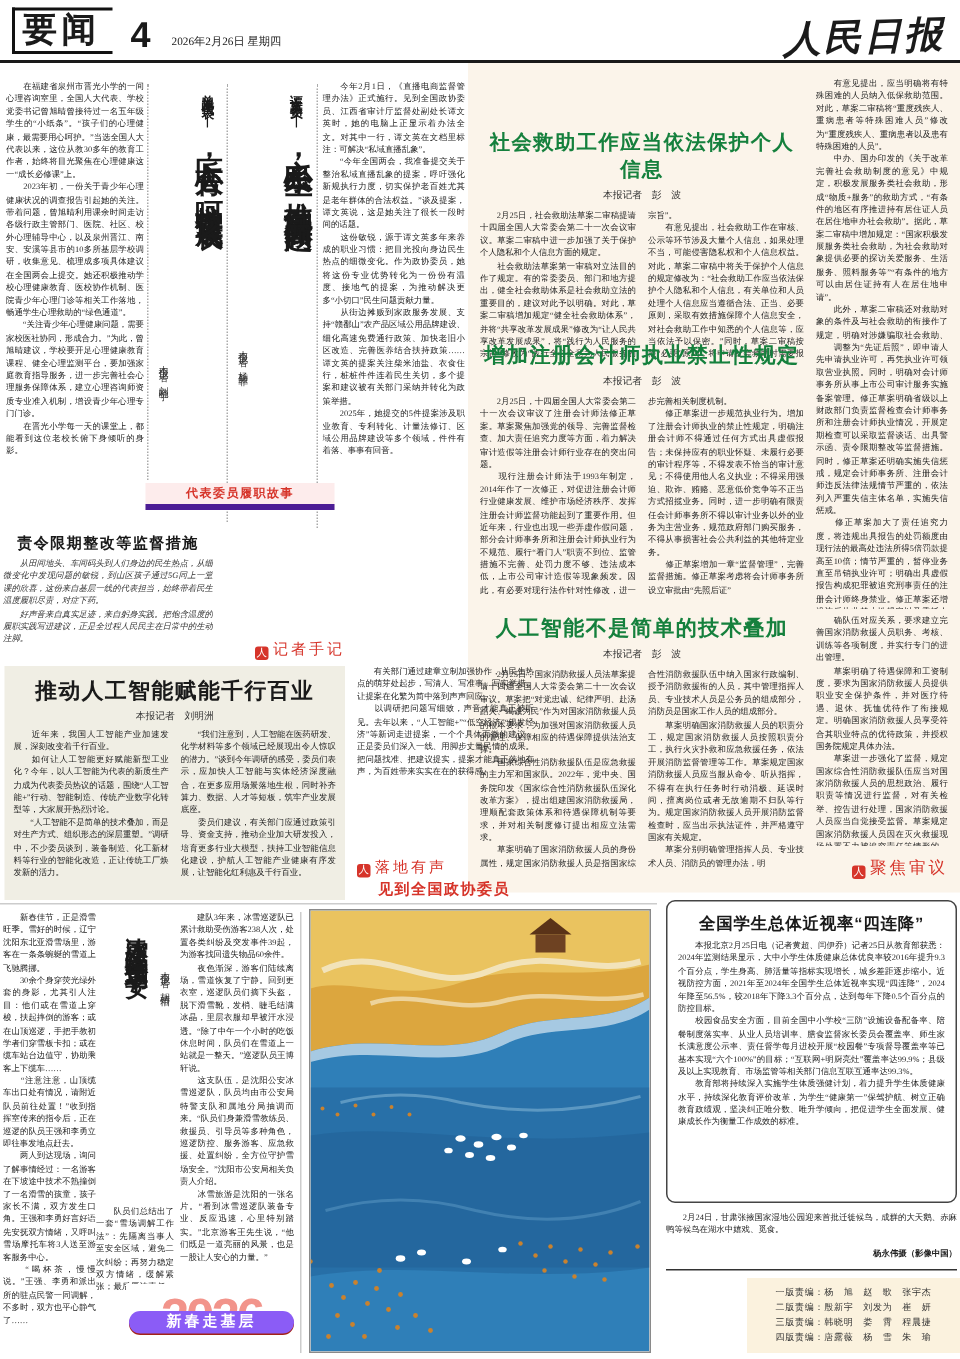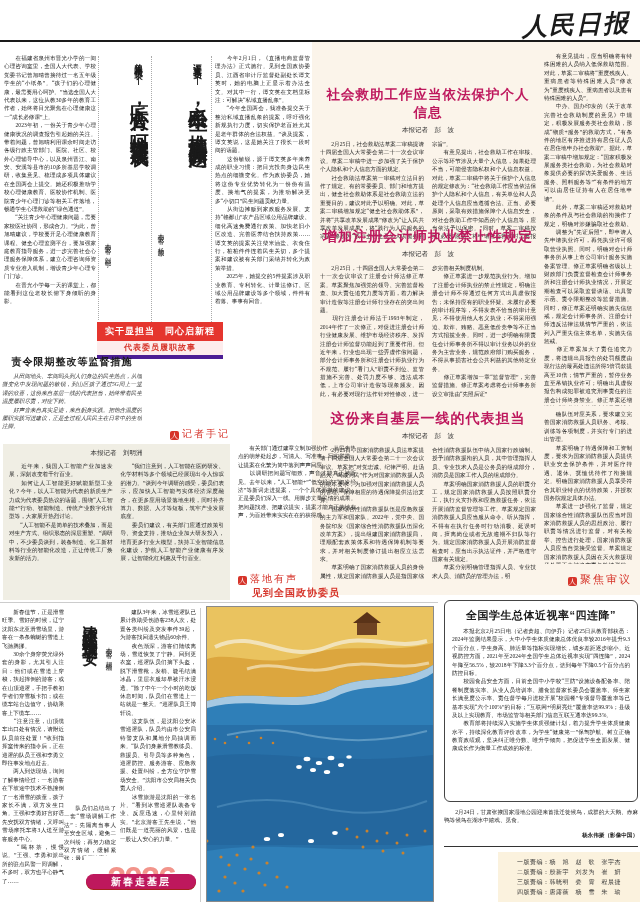--- a/index.html
+++ b/index.html
@@ -29,21 +29,21 @@
            letter-spacing:2px;margin-left:6px;}
   .vhead{font-size:18.5px;font-weight:bold;font-family:"Liberation Sans",sans-serif;
          letter-spacing:2px;line-height:1.25;}
   .vbyline{writing-mode:vertical-rl;font-size:6.5px;letter-spacing:1.5px;color:#333;}
   
   .law-block{left:312px;top:42px;width:328px;height:553px;background:#fbf4ea;}
   .law-art{display:flex;gap:8px;padding:0 8px;box-sizing:border-box;}
   .law-main{flex:1;min-width:0;}
   .law-side{width:88px;}
   .law-h{font-family:"Liberation Sans",sans-serif;font-weight:bold;text-align:center;
-         font-size:14px;letter-spacing:1px;margin:0 0 4px 0;color:#be185d;}
+         font-size:14px;letter-spacing:1px;margin:0 0 4px 0;color:#15803d;}
   .law-byline{text-align:center;font-size:6.5px;color:#333;margin-bottom:5px;}
   .twocol{columns:2;column-gap:8px;}
   
   .pd-icon{display:inline-block;width:9px;height:9px;background:#d6342a;color:#fff;
            font-size:7px;line-height:9px;text-align:center;border-radius:2px;
            font-family:"Liberation Sans",sans-serif;margin-right:3px;vertical-align:-1px;}
   .badge{font-family:"Liberation Sans",sans-serif;font-weight:normal;color:#d6342a;
          font-size:10px;letter-spacing:2px;}
   .badge-sub{font-family:"Liberation Sans",sans-serif;font-weight:bold;color:#d6342a;
              font-size:10px;letter-spacing:1px;margin-left:14px;}
@@ -72,32 +72,37 @@
   .caption{left:444px;top:808px;width:194px;height:34px;}
   .credit{text-align:right;font-size:5.6px;color:#222;margin-top:2px;font-weight:bold;}
   .cap-rule{left:444px;top:846px;width:194px;height:1px;background:#333;}
   .editors{left:498px;top:852px;width:142px;height:50px;background:#fbf2de;
            box-sizing:border-box;padding:6px 4px;text-align:center;}
   .editors div{font-size:6px;line-height:1.65;color:#333;letter-spacing:0.5px;}
   
   .ny-logo{left:84px;top:856px;width:114px;height:50px;background:#fff;text-align:center;}
   .ny-year{font-family:"Liberation Sans",sans-serif;font-weight:bold;font-size:34px;
            line-height:44px;color:#f2948b;letter-spacing:-2px;}
-  .ny-ribbon{position:absolute;left:2px;top:18px;width:110px;height:15px;background:#be185d;
+  .ny-ribbon{position:absolute;left:2px;top:18px;width:110px;height:15px;background:#8b5cf6;
              border-radius:8px;color:#fff;font-family:"Liberation Sans",sans-serif;
              font-weight:bold;font-size:10px;line-height:15px;letter-spacing:2px;
              box-shadow:0 1px 0 #a32218;}
   .photo-frame{left:206px;top:606px;width:228px;height:296px;border:1px solid #8a8a8a;
                box-sizing:border-box;overflow:hidden;}
 </style>
 </head>
 <body>
 
 <div class="page">
 
+  <div class="abs brand">
+    <span class="brand-box">要闻</span>
+    <span class="page-num">4</span>
+    <span class="edition-date">2026年2月26日 星期四</span>
+  </div>
   <div class="abs masthead">人民日报</div>
   <div class="abs head-rule"></div>
 
   <div class="abs bodytext" style="left:4px;top:54px;width:92px;height:270px;">　　在福建省泉州市晋光小学的一间心理咨询室里，全国人大代表、学校党委书记曾旭晴曾接待过一名五年级学生的“小纸条”。“孩子们的心理健康，最需要用心呵护。”当选全国人大代表以来，这位从教30多年的教育工作者，始终将目光聚焦在心理健康这一“成长必修课”上。
 　　2023年初，一份关于青少年心理健康状况的调查报告引起她的关注。带着问题，曾旭晴利用课余时间走访各级行政主管部门、医院、社区、校外心理辅导中心，以及泉州晋江、南安、安溪等县市的10多所基层学校调研，收集意见、梳理成多项具体建议在全国两会上提交。她还积极推动学校心理健康教育、医校协作机制、医院青少年心理门诊等相关工作落地，畅通学生心理救助的“绿色通道”。
 　　“关注青少年心理健康问题，需要家校医社协同，形成合力。”为此，曾旭晴建议，学校要开足心理健康教育课程、健全心理监测平台，要加强家庭教育指导服务，进一步完善社会心理服务保障体系，建立心理咨询师资质专业准入机制，增设青少年心理专门门诊。
 　　在晋光小学每一天的课堂上，都能看到这位老校长俯下身倾听的身影。</div>
 
   <div class="abs vdiv" style="left:98px;top:56px;height:264px;"></div>
 
@@ -148,54 +153,54 @@
 　　现行注册会计师法于1993年制定，2014年作了一次修正，对促进注册会计师行业健康发展、维护市场经济秩序、发挥注册会计师监督功能起到了重要作用。但近年来，行业也出现一些弄虚作假问题，部分会计师事务所和注册会计师执业行为不规范、履行“看门人”职责不到位、监管措施不完善、处罚力度不够、违法成本低，上市公司审计造假等现象频发。因此，有必要对现行法作针对性修改，进一步完善相关制度机制。
 　　修正草案进一步规范执业行为。增加了注册会计师执业的禁止性规定，明确注册会计师不得通过任何方式出具虚假报告；未保持应有的职业怀疑、未履行必要的审计程序等，不得发表不恰当的审计意见；不得使用他人名义执业；不得采用强迫、欺诈、贿赂、恶意低价竞争等不正当方式招揽业务。同时，进一步明确有限责任会计师事务所不得以审计业务以外的业务为主营业务，规范政府部门购买服务，不得从事损害社会公共利益的其他特定业务。
 　　修正草案增加一章“监督管理”，完善监督措施。修正草案考虑将会计师事务所设立审批由“先照后证”</div>
       </div>
       <div class="law-side bodytext" style="height:178px;">　　调整为“先证后照”，即申请人先申请执业许可，再凭执业许可领取营业执照。同时，明确对会计师事务所从事上市公司审计服务实施备案管理。修正草案明确省级以上财政部门负责监督检查会计师事务所和注册会计师执业情况，开展定期检查可以采取监督谈话、出具警示函、责令限期整改等监督措施。同时，修正草案还明确实施失信惩戒，规定会计师事务所、注册会计师违反法律法规情节严重的，依法列入严重失信主体名单，实施失信惩戒。
 　　修正草案加大了责任追究力度，将违规出具报告的处罚额度由现行法的最高处违法所得5倍罚款提高至10倍；情节严重的，暂停业务直至吊销执业许可；明确出具虚假报告构成犯罪被追究刑事责任的注册会计师终身禁业。修正草案还增设违反执业禁止性规定以及委托人指使、唆使会计师出具虚假报告等违法行为的法律责任。</div>
     </div>
 
     <div class="law-art" style="height:183px;">
       <div class="law-main">
-        <h2 class="law-h">这份来自基层一线的代表担当</h2>
+        <h2 class="law-h">人工智能不是简单的技术叠加</h2>
         <div class="law-byline">本报记者　彭　波</div>
         <div class="bodytext twocol" style="height:143px;">　　2月25日，国家消防救援人员法草案提请十四届全国人大常委会第二十一次会议审议。草案把“对党忠诚、纪律严明、赴汤蹈火、竭诚为民”作为对国家消防救援人员的根本要求，为加强对国家消防救援人员的管理、保障相应的待遇保障提供法治支撑。
 　　国家综合性消防救援队伍是应急救援的主力军和国家队。2022年，党中央、国务院印发《国家综合性消防救援队伍深化改革方案》，提出组建国家消防救援局，理顺配套政策体系和待遇保障机制等要求，并对相关制度修订提出相应立法需求。
 　　草案明确了国家消防救援人员的身份属性，规定国家消防救援人员是指国家综合性消防救援队伍中纳入国家行政编制、授予消防救援衔的人员，其中管理指挥人员、专业技术人员是公务员的组成部分，消防员是国家工作人员的组成部分。
 　　草案明确国家消防救援人员的职责分工，规定国家消防救援人员按照职责分工，执行火灾扑救和应急救援任务，依法开展消防监督管理等工作。草案规定国家消防救援人员应当服从命令、听从指挥，不得有在执行任务时行动消极、延误时间，擅离岗位或者无故逾期不归队等行为。规定国家消防救援人员开展消防监督检查时，应当出示执法证件，并严格遵守国家有关规定。
 　　草案分别明确管理指挥人员、专业技术人员、消防员的管理办法，明</div>
       </div>
       <div class="law-side">
         <div class="bodytext" style="height:154px;">　　确队伍对应关系，要求建立完善国家消防救援人员职务、考核、训练等各项制度，并实行专门的进出管理。
 　　草案明确了待遇保障和工资制度，要求为国家消防救援人员提供职业安全保护条件，并对医疗待遇、退休、抚恤优待作了衔接规定。明确国家消防救援人员享受符合其职业特点的优待政策，并授权国务院规定具体办法。
 　　草案进一步强化了监督，规定国家综合性消防救援队伍应当对国家消防救援人员的思想政治、履行职责等情况进行监督，对有关检举、控告进行处理，国家消防救援人员应当自觉接受监督。草案规定国家消防救援人员因在灭火救援现场处置不力被追究责任等情形的，不得录（聘）用为公务员或者事业单位工作人员；对违反队伍纪律的，必要时可予以停止执行职务等措施。</div>
         <div style="text-align:right;margin-top:5px;">
           <span class="pd-icon">人</span><span class="badge" style="font-size:11px;">聚焦审议</span>
         </div>
       </div>
     </div>
   </div>
 
   <div class="abs red-banner">
-    <div class="r1">实干显担当　同心启新程</div>
     <div class="r2">代表委员履职故事</div>
   </div>
 
   <div class="abs" style="left:2px;top:355px;width:140px;height:86px;overflow:hidden;">
     <h3 class="note-h">责令限期整改等监督措施</h3>
     <div class="bodytext italic" style="height:64px;">　　从田间地头、车间码头到人们身边的民生热点，从细微变化中发现问题的敏锐，到山区孩子通过5G同上一堂课的欣喜，这份来自基层一线的代表担当，始终带着民生温度履职尽责，对症下药。
 　　好声音来自真实足迹，来自躬身实践。把饱含温度的履职实践写进建议，正是全过程人民民主在日常中的生动注脚。</div>
   </div>
   <div class="abs" style="left:170px;top:423px;">
     <span class="pd-icon">人</span><span class="badge">记者手记</span>
   </div>
 
   <div class="abs ai-box">
+    <h2 class="ai-h">推动人工智能赋能千行百业</h2>
     <div class="ai-byline">本报记者　刘明洲</div>
     <div class="bodytext twocol" style="height:112px;">　　近年来，我国人工智能产业加速发展，深刻改变着千行百业。
 　　如何让人工智能更好赋能新型工业化？今年，以人工智能为代表的新质生产力成为代表委员热议的话题，围绕“人工智能+”行动、智能制造、传统产业数字化转型等，大家展开热烈讨论。
 　　“人工智能不是简单的技术叠加，而是对生产方式、组织形态的深层重塑。”调研中，不少委员谈到，装备制造、化工新材料等行业的智能化改造，正让传统工厂焕发新的活力。
 　　“我们注意到，人工智能在医药研发、化学材料等多个领域已经展现出令人惊叹的潜力。”谈到今年调研的感受，委员们表示，应加快人工智能与实体经济深度融合，在更多应用场景落地生根，同时补齐算力、数据、人才等短板，筑牢产业发展底座。
 　　委员们建议，有关部门应通过政策引导、资金支持，推动企业加大研发投入，培育更多行业大模型，扶持工业智能信息化建设，护航人工智能产业健康有序发展，让智能化红利惠及千行百业。</div>
   </div>
 
   <div class="abs" style="left:238px;top:444px;width:118px;height:158px;overflow:hidden;">
     <div class="bodytext" style="height:118px;">　　有关部门通过建章立制加强协作，从民生热点的萌芽处起步，写清人、写准事、写实举措，让提案在化繁为简中落到声声回应。

